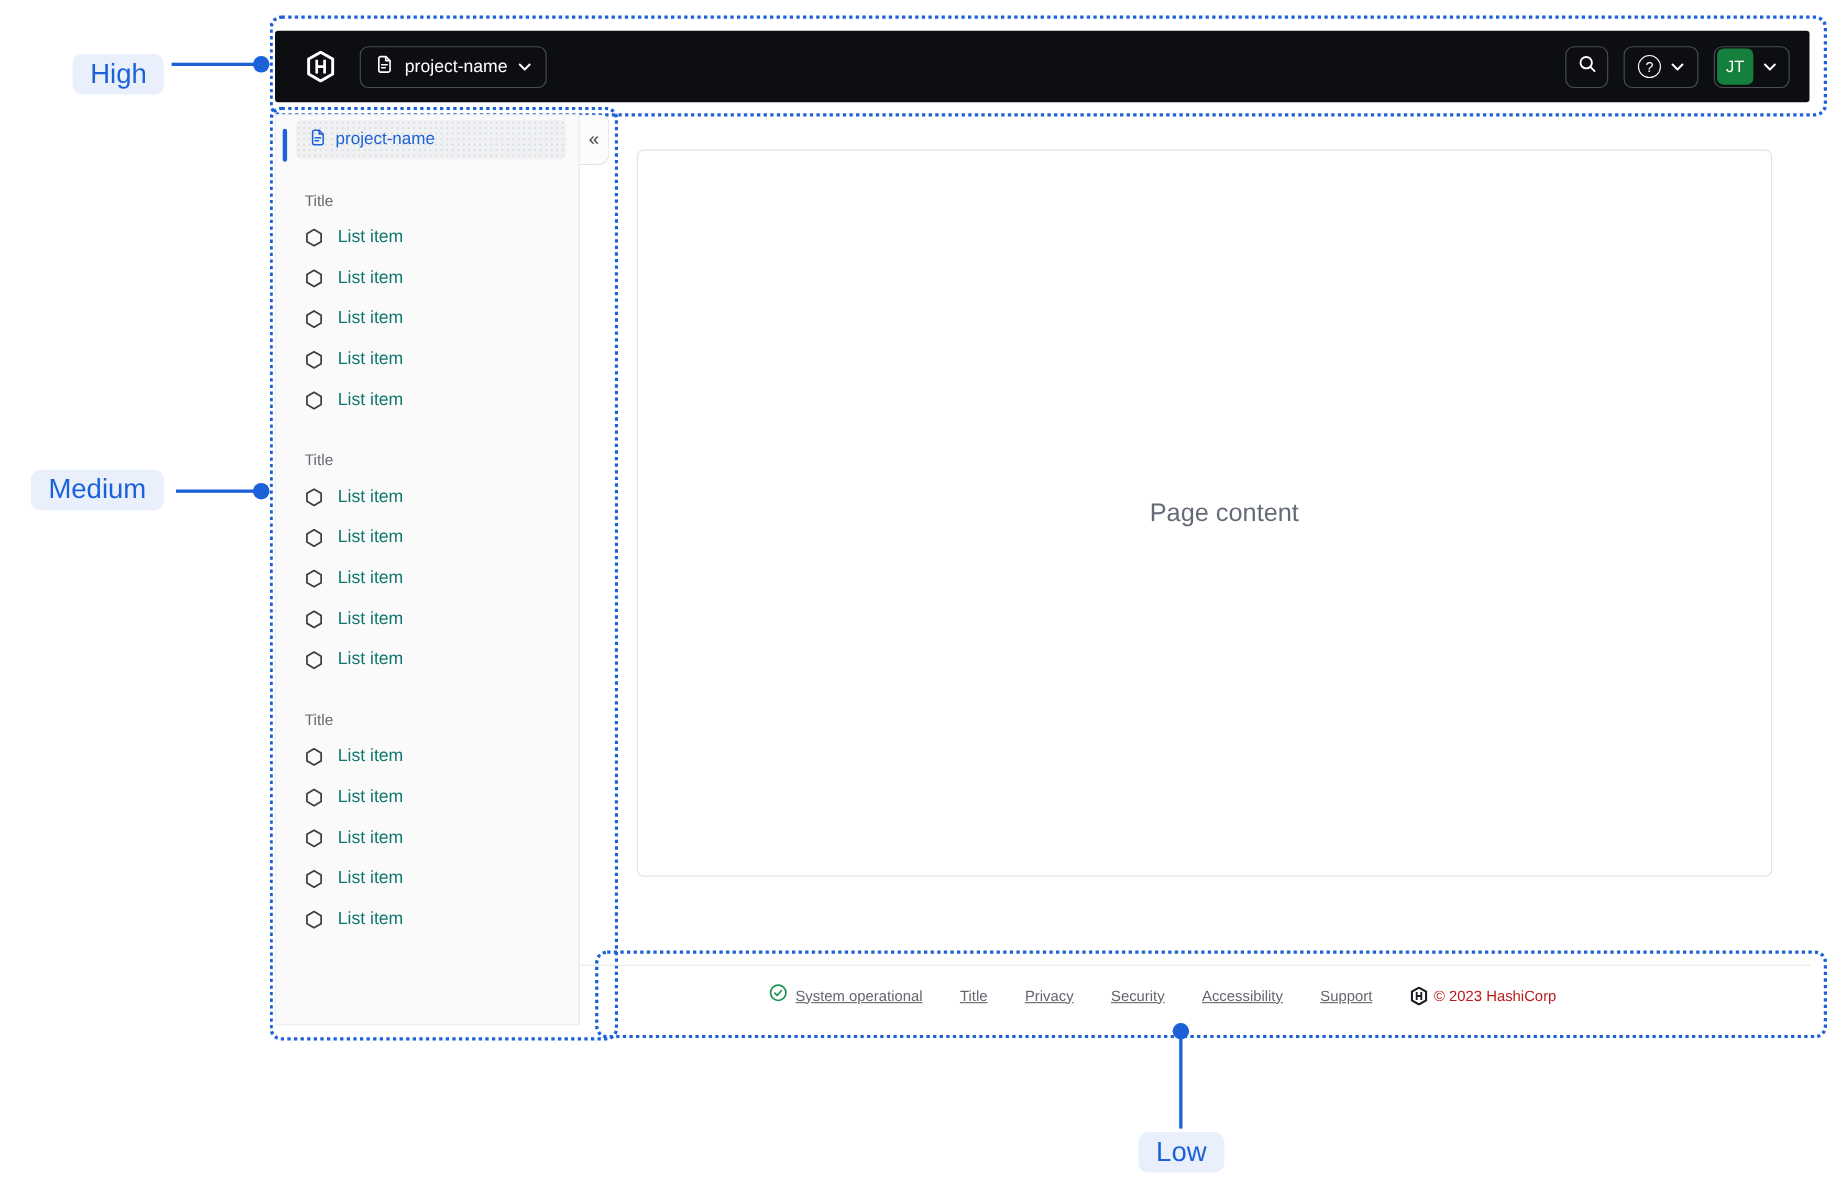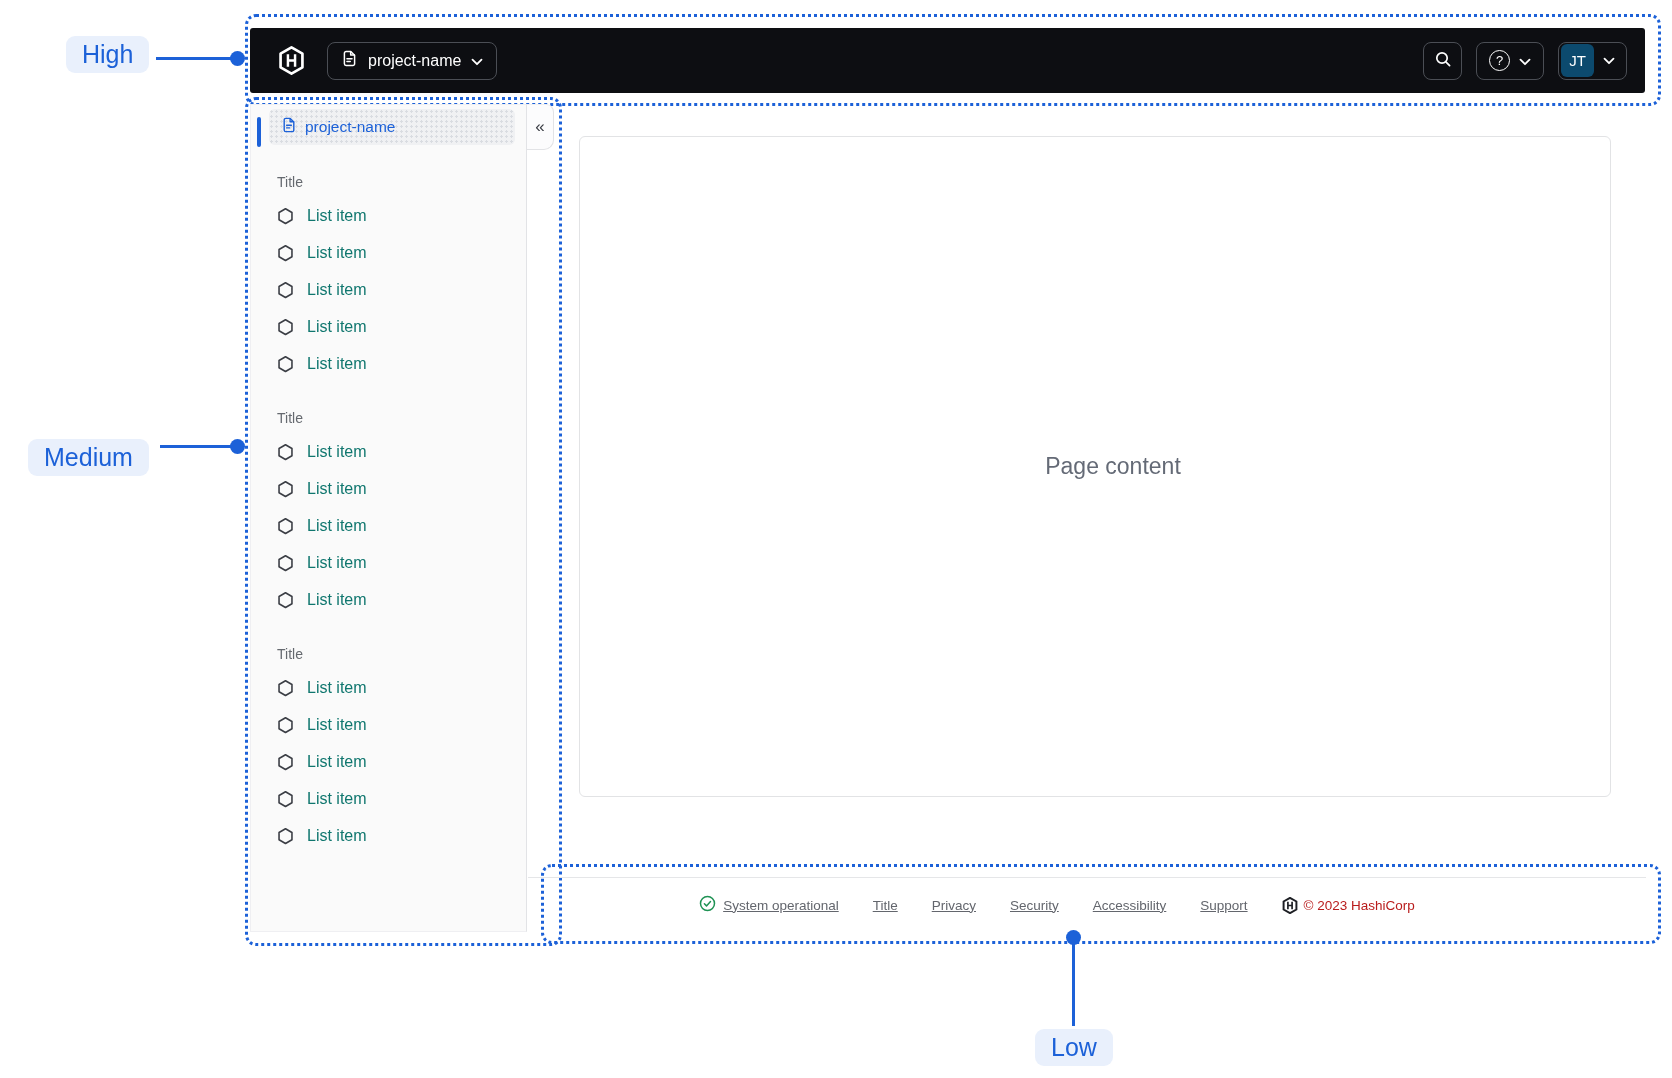--- a/index.html
+++ b/index.html
@@ -7,22 +7,22 @@
           font-family:"Liberation Sans", sans-serif;color:#3B3E45;}
 
   
   .anno-box{position:absolute;border:3px dotted #1C61D8;border-radius:11px;}
   .box-high{left:245px;top:14px;width:1410px;height:86px;}
   .box-medium{left:245px;top:97px;width:311px;height:843px;}
   .box-low{left:541px;top:864px;width:1114px;height:74px;}
 
   .anno-pill{position:absolute;background:#E9F0FC;color:#1C61D8;font-size:25px;font-weight:500;
              padding:4px 16px;border-radius:9px;line-height:29px;white-space:nowrap;}
-  .pill-high{left:66px;top:36px;}
-  .pill-medium{left:28px;top:439px;text-align:center;}
+  .pill-high{left:66px;top:49px;}
+  .pill-medium{left:28px;top:427px;text-align:center;}
   .pill-low{left:1035px;top:1029px;}
   .anno-line{position:absolute;background:#1C61D8;}
   .line-high{left:156px;top:57px;width:80px;height:3px;}
   .line-medium{left:160px;top:445px;width:76px;height:3px;}
   .line-low{left:1072px;top:944px;width:3px;height:82px;}
   .anno-dot{position:absolute;width:15px;height:15px;border-radius:50%;background:#1C61D8;}
   .dot-high{left:230px;top:51px;}
   .dot-medium{left:230px;top:439px;}
   .dot-low{left:1066px;top:930px;}
 
@@ -32,21 +32,21 @@
   .nav-logo{display:flex;align-items:center;color:#fff;margin-right:22px;}
   .nav-btn{display:flex;align-items:center;box-sizing:border-box;height:38px;border:1px solid #4B4E55;
            border-radius:8px;background:transparent;color:#fff;cursor:pointer;}
   .project-switcher{padding:0 13px;gap:10px;font-size:16px;}
   .nav-spacer{flex:1;}
   .icon-btn{width:39px;justify-content:center;margin-left:14px;}
   .help-btn{padding:0 12px;gap:9px;margin-left:14px;}
   .q-circle{width:19px;height:19px;border:1.6px solid #fff;border-radius:50%;display:flex;
             align-items:center;justify-content:center;font-size:13px;color:#fff;line-height:1;}
   .account-btn{padding:2px;gap:0;margin-left:14px;}
-  .avatar{width:33px;height:33px;border-radius:6px;background:#0c4a6e;color:#fff;font-size:15px;
+  .avatar{width:33px;height:33px;border-radius:6px;background:#15803d;color:#fff;font-size:15px;
           font-weight:500;display:flex;align-items:center;justify-content:center;}
   .account-chevron{padding:0 9px;display:flex;align-items:center;}
 
   
   .sidebar{position:absolute;left:250px;top:104px;width:277px;height:828px;background:#FAFAFA;
            box-sizing:border-box;border:1px solid #EFEFF2;border-right:1px solid #E2E3E6;}
   .active-bar{position:absolute;left:6px;top:12px;width:4px;height:30px;background:#1C61D8;border-radius:2px;}
   .project-row{position:absolute;left:18px;top:4px;right:11px;height:36px;background:#F0F1F3;
                background-image:radial-gradient(#D9DCE1 1px, transparent 1.2px);background-size:5px 5px;
                border-radius:6px;display:flex;align-items:center;padding:0 12px;gap:8px;box-sizing:border-box;

